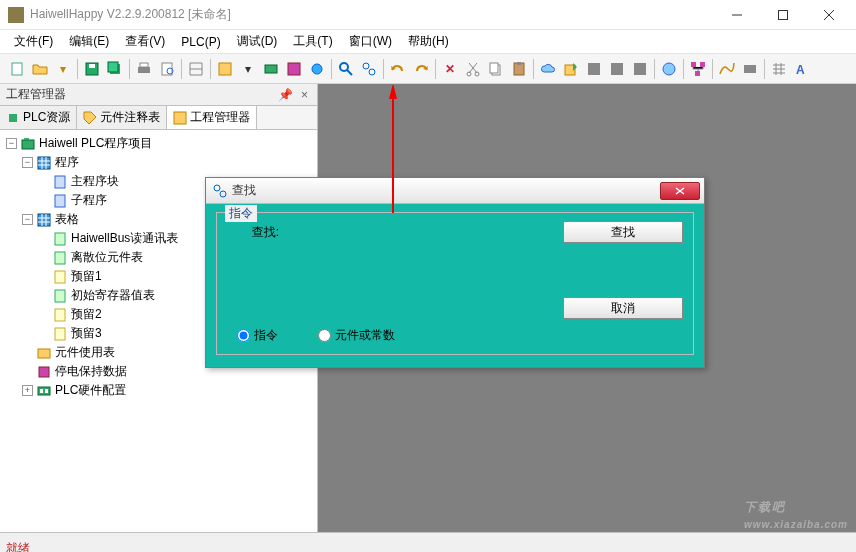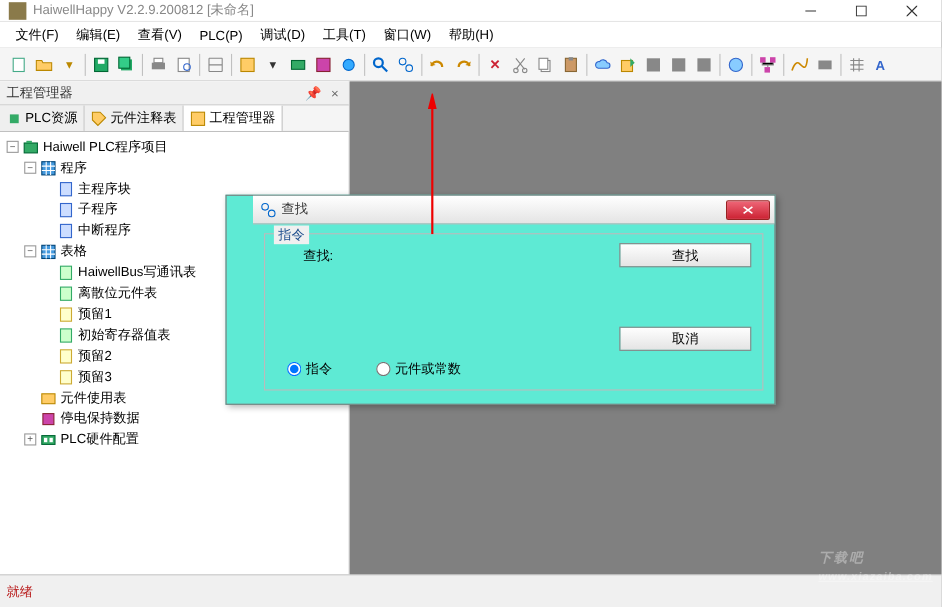--- a/index.html
+++ b/index.html
@@ -1,19 +1,19 @@
 <!DOCTYPE html>
 <html><head>
 <meta charset="utf-8">
 <style>
   * { box-sizing: border-box; margin: 0; padding: 0; font-family: "Microsoft YaHei", Tahoma, sans-serif; font-size: 12px; }
   body { width: 856px; height: 552px; background: #fff; overflow: hidden; position: relative; }
   
   
-  .titlebar { height: 20px; background: #fff; display: flex; align-items: center; padding: 0 4px 0 8px; border-bottom: 1px solid #e5e5e5; }
+  .titlebar { height: 30px; background: #fff; display: flex; align-items: center; padding: 0 4px 0 8px; border-bottom: 1px solid #e5e5e5; }
   .titlebar .app-icon { width: 16px; height: 16px; background: #8a7a4a; margin-right: 6px; }
   .titlebar .title-text { flex: 1; color: #888; font-size: 12px; }
   .winbtn { width: 46px; height: 28px; display: flex; align-items: center; justify-content: center; color: #555; font-size: 12px; }
   .winbtn svg { width: 10px; height: 10px; }
   
   
   .menubar { height: 24px; display: flex; align-items: center; padding: 0 8px; gap: 4px; border-bottom: 1px solid #e5e5e5; }
   .menu-item { padding: 2px 6px; color: #000; cursor: default; }
   
   
@@ -47,21 +47,21 @@
   .expander.none { border: none; background: transparent; }
   .tree-ico { width: 16px; height: 16px; flex-shrink: 0; }
   
   
   .workarea { flex: 1; background: #808080; position: relative; }
   
   
   .statusbar { height: 32px; background: #f0f0f0; border-top: 1px solid #c0c0c0; display: flex; align-items: center; padding: 0 6px; color: #b91c1c; }
   
   
-  .dialog { position: absolute; left: 205px; top: 177px; width: 500px; background: #5eead4; border: 1px solid #7a7a7a; box-shadow: 2px 2px 6px rgba(0,0,0,0.3); padding-left: 24px; }
+  .dialog { position: absolute; left: 205px; top: 177px; width: 500px; background: #14b8a6; border: 1px solid #7a7a7a; box-shadow: 2px 2px 6px rgba(0,0,0,0.3); }
   .dlg-title { height: 26px; background: linear-gradient(#fff,#e4e4e4); display: flex; align-items: center; padding: 0 4px 0 6px; border-bottom: 1px solid #bbb; }
   .dlg-title-ico { width: 16px; height: 16px; margin-right: 4px; }
   .dlg-title-text { flex: 1; color: #333; }
   .dlg-close { width: 40px; height: 18px; background: linear-gradient(#e67,#c23); border: 1px solid #922; color: #fff; display: flex; align-items: center; justify-content: center; font-size: 10px; border-radius: 2px; }
   .dlg-body { padding: 8px 10px 12px 10px; }
   .fieldset { border: 1px solid #bbb; padding: 8px 10px 10px 10px; position: relative; }
   .legend { position: absolute; top: -8px; left: 8px; background: #f0f0f0; padding: 0 4px; color: #1a4b8c; }
   .row { display: flex; align-items: flex-start; gap: 16px; margin-bottom: 8px; }
   .lbl { width: 52px; text-align: right; padding-top: 3px; }
   .txt-input { width: 250px; height: 20px; border: 1px solid #7a9acb; background: #fff; padding: 0 3px; }
@@ -70,21 +70,21 @@
   .dlg-btn { width: 120px; height: 22px; border: 1px solid #888; background: linear-gradient(#fefefe,#e4e4e4); display: flex; align-items: center; justify-content: center; cursor: default; }
   .radios { display: flex; gap: 40px; margin-top: 8px; padding-left: 10px; }
   .radio { display: flex; align-items: center; gap: 4px; }
   .radio input { margin: 0; }
 
   
   .arrow { position: absolute; left: 383px; top: 85px; pointer-events: none; }
   
   
   .watermark { position: absolute; right: 8px; bottom: 22px; font-size: 32px; font-style: italic; color: rgba(255,255,255,0.35); font-weight: bold; letter-spacing: 2px; pointer-events: none; }
-  .watermark .sub { font-size: 10px; display: block; text-align: right; letter-spacing: 1px; text-decoration: underline; }
+  .watermark .sub { font-size: 10px; display: block; text-align: right; letter-spacing: 1px; }
 </style>
 </head>
 <body>
 
 <div class="titlebar">
   <span class="app-icon"></span>
   <span class="title-text">HaiwellHappy V2.2.9.200812 [未命名]</span>
   <div class="winbtn">
       <svg viewBox="0 0 10 10">
         <path d="M0 5h10" stroke="#333" stroke-width="1"></path>
@@ -360,48 +360,39 @@
                   </li>
                 <li>
                     <div class="node">
                       <span class="expander none"></span>
                       <svg class="tree-ico" viewBox="0 0 16 16">
                         <rect x="3" y="2" width="10" height="12" fill="#cdf" stroke="#36c"></rect>
                       </svg>
                       <span>子程序</span>
                     </div>
                   </li>
-                <li>
-                    <div class="node">
-                      <span class="expander none"></span>
-                      <svg class="tree-ico" viewBox="0 0 16 16">
-                        <rect x="3" y="2" width="10" height="12" fill="#cdf" stroke="#36c"></rect>
-                      </svg>
-                      <span>中断程序</span>
-                    </div>
-                  </li>
               </ul>
             </li>
             <li>
               <div class="node">
                 <span class="expander">−</span>
                 <svg class="tree-ico" viewBox="0 0 16 16">
                     <rect x="2" y="2" width="12" height="12" fill="#49d" stroke="#047"></rect>
                     <path d="M2 6h12M2 10h12M6 2v12M10 2v12" stroke="#fff"></path>
                   </svg>
                 <span>表格</span>
               </div>
               <ul>
                 <li>
                     <div class="node">
                       <span class="expander none"></span>
                       <svg class="tree-ico" viewBox="0 0 16 16">
                         <rect x="3" y="2" width="10" height="12" fill="#cfc" stroke="#3a6"></rect>
                       </svg>
-                      <span>HaiwellBus写通讯表</span>
+                      <span>HaiwellBus读通讯表</span>
                     </div>
                   </li>
                 <li>
                     <div class="node">
                       <span class="expander none"></span>
                       <svg class="tree-ico" viewBox="0 0 16 16">
                         <rect x="3" y="2" width="10" height="12" fill="#cfc" stroke="#3a6"></rect>
                       </svg>
                       <span>离散位元件表</span>
                     </div>

